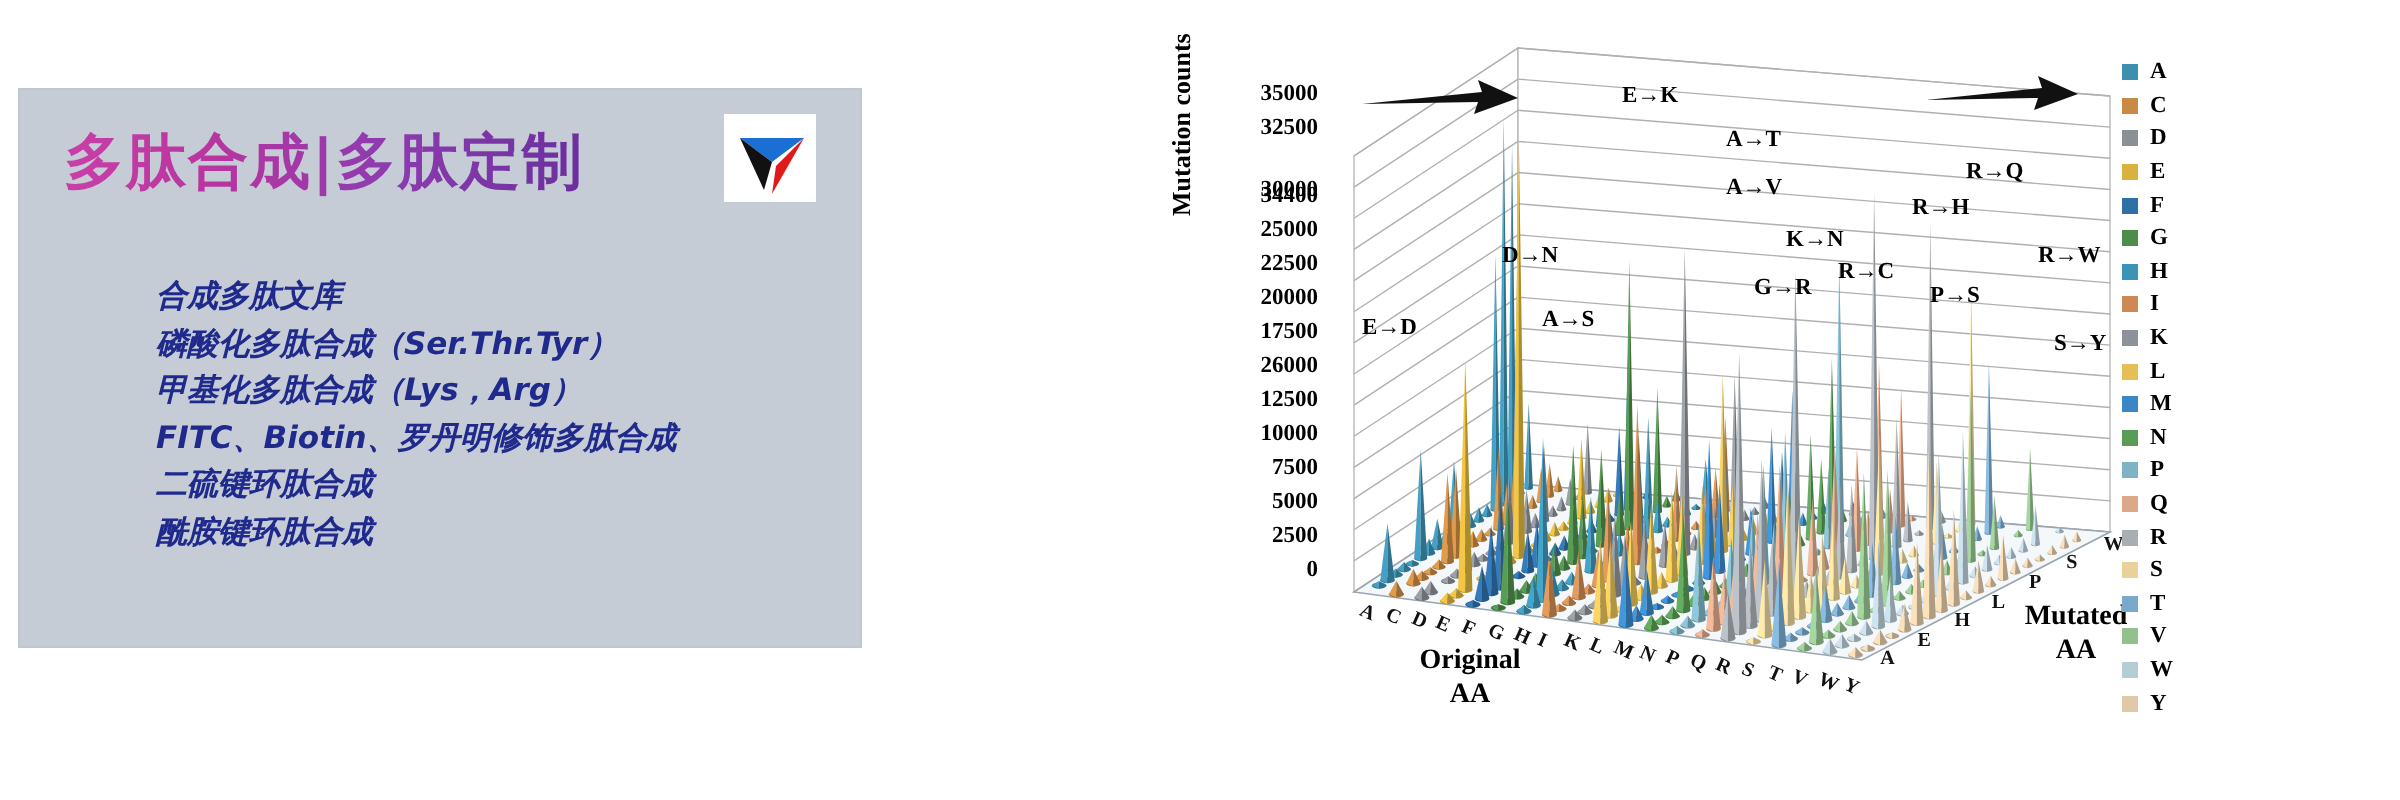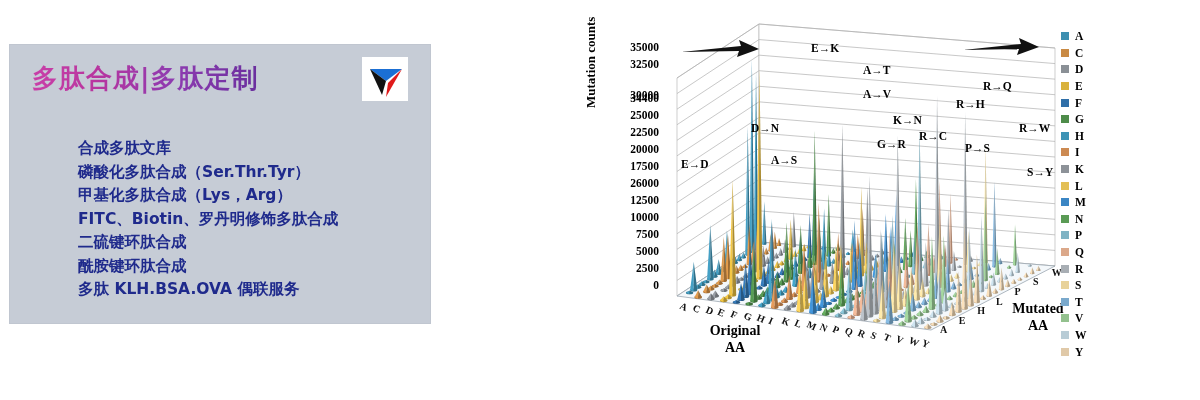--- a/index.html
+++ b/index.html
@@ -8,40 +8,41 @@
 
   
   .promo{
     position:absolute;left:10px;top:45px;width:420px;height:278px;
     background:#c6ccd6;
     box-shadow:0 0 0 1px #c0c6d0;
   }
   .promo-title{
     position:absolute;left:22px;top:16px;
     font-family:"DejaVu Sans",sans-serif;
-    font-size:26px;font-weight:700;letter-spacing:1px;
+    font-size:30px;font-weight:700;letter-spacing:1px;
     background:linear-gradient(90deg,#c93fa8 0%,#b8359f 28%,#8e3bb0 62%,#6a2f9e 100%);
     -webkit-background-clip:text;background-clip:text;color:transparent;
     white-space:nowrap;
   }
   .promo-logo{
     position:absolute;right:22px;top:12px;width:46px;height:44px;
     background:#ffffff;
   }
   .promo-list{
     position:absolute;left:28px;top:76px;right:10px;
   }
   .promo-list li{
     list-style:none;
     color:#1f2a8c;
     font-family:"DejaVu Sans",sans-serif;
     font-weight:700;
     font-size:15.5px;
     line-height:23.5px;
     white-space:nowrap;
+    font-style:italic;
   }
 
   
   .chart{position:absolute;left:575px;top:0px;width:625px;height:400px;}
   .ylabel{
     position:absolute;left:8px;top:108px;
     transform:rotate(-90deg);transform-origin:left top;
     font-weight:700;font-size:13px;color:#000;white-space:nowrap;
   }
   .yticks{position:absolute;left:22px;top:42px;width:62px;height:240px;}
@@ -83,21 +84,20 @@
       </svg>
     </div>
 
     <ul class="promo-list">
       <li>合成多肽文库</li>
       <li>磷酸化多肽合成（Ser.Thr.Tyr）</li>
       <li>甲基化多肽合成（Lys，Arg）</li>
       <li>FITC、Biotin、罗丹明修饰多肽合成</li>
       <li>二硫键环肽合成</li>
       <li>酰胺键环肽合成</li>
-      <li>多肽 KLH.BSA.OVA 偶联服务</li>
     </ul>
   </div>
 
   <div class="chart">
 
     <div class="ylabel">Mutation counts</div>
     <div class="yticks" id="yticks">
         <div class="ytick" style="top: 0px;">35000</div>
         <div class="ytick" style="top: 17px;">32500</div>
         <div class="ytick" style="top: 20px; margin-top: 28px;">30000</div>

